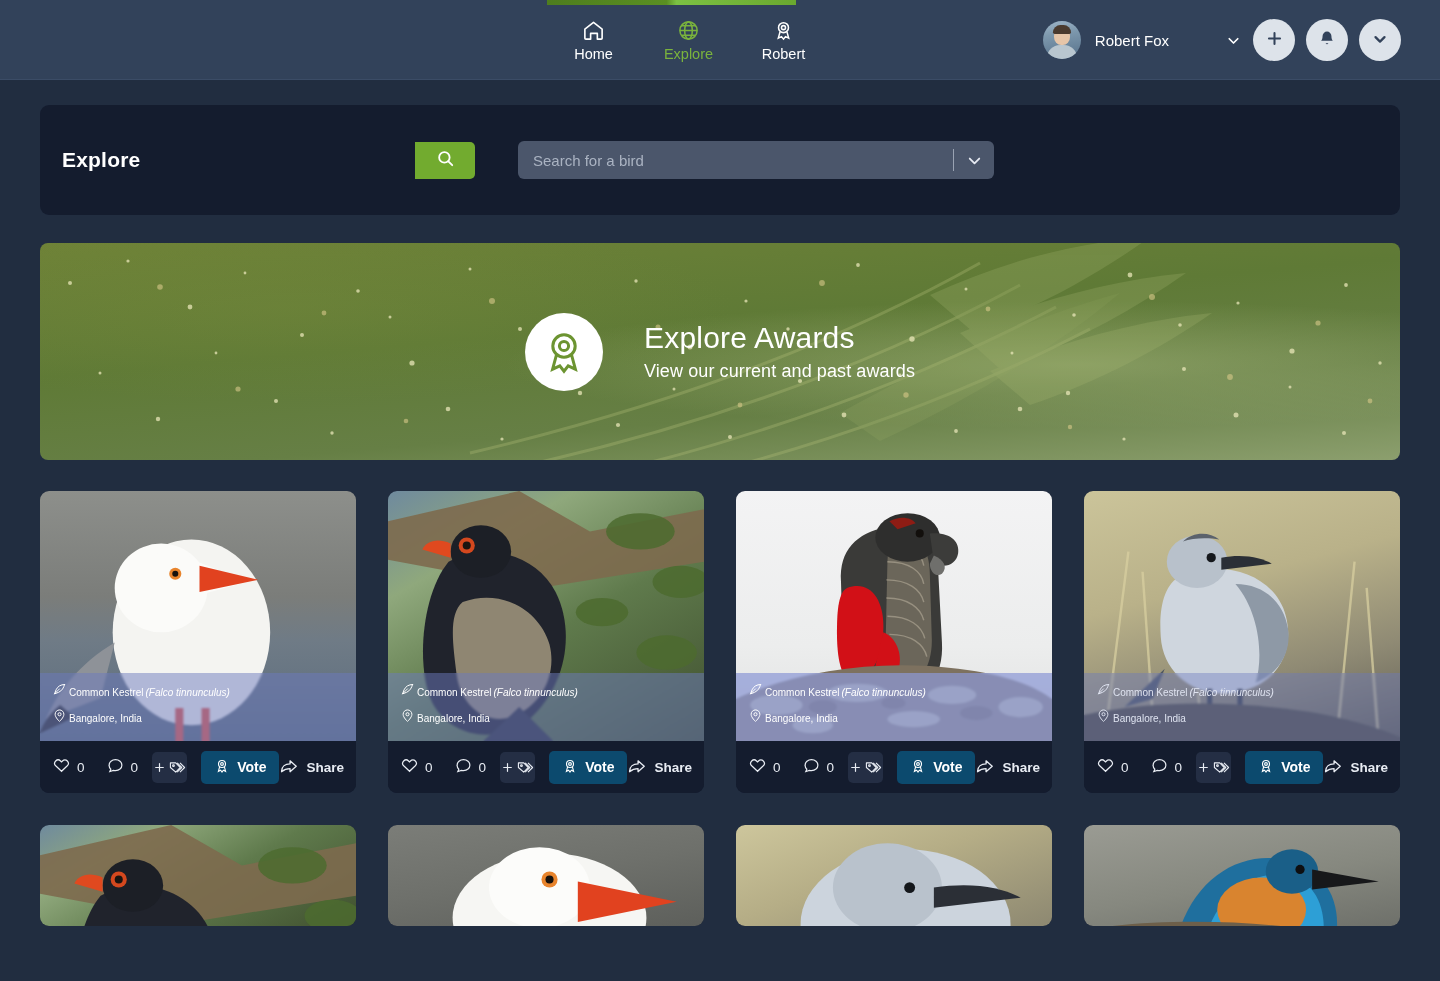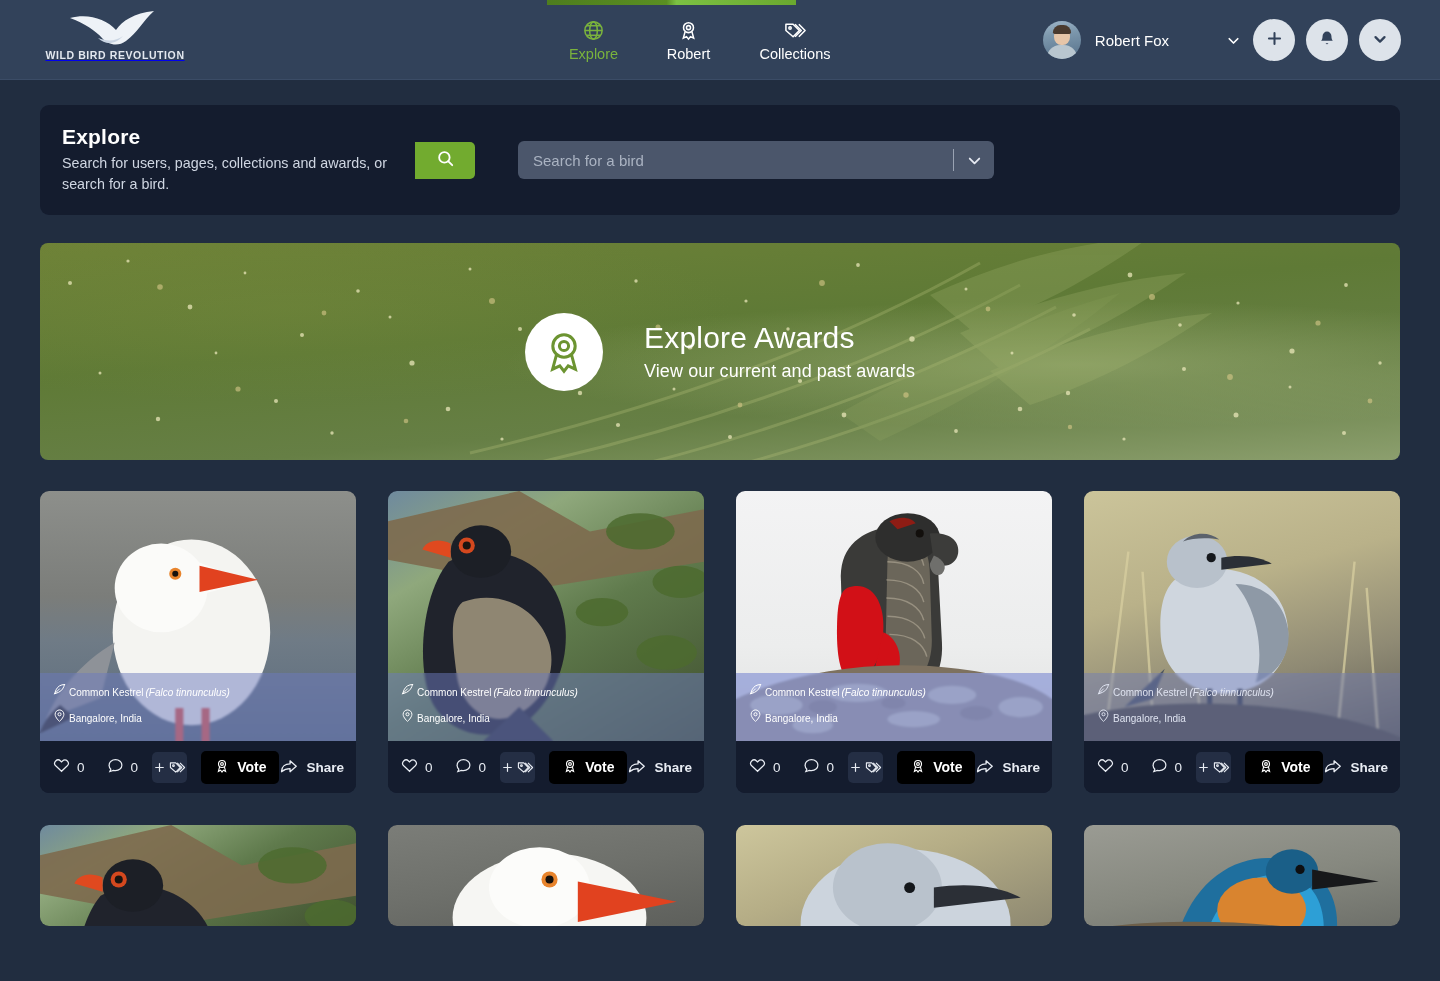--- a/index.html
+++ b/index.html
@@ -155,51 +155,50 @@
          cursor:pointer; }
   .act.likes { margin-right:22px; }
   .act.comments { margin-right:14px; }
   .tagbtn {
     width:40px; height:31px; border-radius:5px; background:#242e44;
     display:flex; align-items:center; justify-content:center; gap:1px;
     cursor:pointer; border:none; color:#e8ecf3;
   }
   .votebtn {
     margin-left:14px; height:33px; padding:0 13px; border:none; border-radius:5px;
-    background:#000000; color:#fff; font-size:14px; font-weight:700;
+    background:#0c4a6e; color:#fff; font-size:14px; font-weight:700;
     display:flex; align-items:center; gap:7px; cursor:pointer;
     font-family:"Liberation Sans", sans-serif;
   }
   .sharebtn {
     margin-left:auto; display:flex; align-items:center; gap:8px;
     color:#e8ecf3; font-size:13.5px; font-weight:700; cursor:pointer;
     background:none; border:none; font-family:"Liberation Sans", sans-serif;
   }
   .card.dim .infobar { background:rgba(108,122,190,.42); }
   .card.dim .inforow { color:#dfe3f0; }
   .card.bright .infobar { background:rgba(140,152,214,.72); }
 </style>
 </head>
 <body>
 
 <div id="loadbar"></div>
 
 <div id="header">
 
-  <a id="logo" href="#">
-    <span>
-      <svg width="94" height="36" viewBox="0 0 94 36">
-        <path d="M2 8 C20 3 38 9 48 20 C54 11 66 3 86 1 C74 12 70 22 58 31 C50 37 40 35 34 28 C28 21 16 13 2 8 Z" fill="#eef2f7"></path>
-        <path d="M30 28 C40 32 48 31 55 26 C48 34 38 36 30 28 Z" fill="#c9d4e2"></path>
-      </svg>
-    </span>
-    <div class="logotext">WILD BIRD REVOLUTION</div>
-  </a>
 
   <nav id="mainnav">
+    <a class="navitem" href="#">
+      <span>
+        <svg width="23" height="23" viewBox="0 0 24 24" fill="none" stroke="currentColor" stroke-width="1.7" stroke-linecap="round" stroke-linejoin="round">
+          <path d="M3 10.5 L12 3.5 L21 10.5 V20 a1 1 0 0 1-1 1h-4v-6H9v6H4a1 1 0 0 1-1-1z"></path>
+        </svg>
+      </span>
+      <span class="navlabel">Home</span>
+    </a>
 
     <a class="navitem active" href="#">
       <span>
         <svg width="23" height="23" viewBox="0 0 24 24" fill="none" stroke="currentColor" stroke-width="1.6">
           <circle cx="12" cy="12" r="9"></circle>
           <ellipse cx="12" cy="12" rx="4" ry="9"></ellipse>
           <line x1="3" y1="12" x2="21" y2="12"></line>
           <line x1="4.6" y1="7" x2="19.4" y2="7"></line>
           <line x1="4.6" y1="17" x2="19.4" y2="17"></line>
         </svg>
@@ -211,31 +210,20 @@
       <span>
         <svg width="23" height="23" viewBox="0 0 24 24" fill="none" stroke="currentColor" stroke-width="1.6">
           <circle cx="12" cy="9" r="5.2"></circle>
           <circle cx="12" cy="9" r="2.1"></circle>
           <path d="M8.4 13.4 L6.6 20 L9.9 18.4 L12 21 L14.1 18.4 L17.4 20 L15.6 13.4"></path>
         </svg>
       </span>
       <span class="navlabel">Robert</span>
     </a>
 
-    <a class="navitem" href="#" style="width:118px">
-      <span>
-        <svg width="25" height="23" viewBox="0 0 26 24" fill="none" stroke="currentColor" stroke-width="1.6" stroke-linejoin="round">
-          <path d="M3 5.5 h7.5 L17 12 l-6.5 6.5 L3 12 z"></path>
-          <circle cx="7.3" cy="9.4" r="1.25"></circle>
-          <path d="M12.5 5.5 L19 12 l-6.5 6.5"></path>
-          <path d="M16.5 5.5 L23 12 l-6.5 6.5"></path>
-        </svg>
-      </span>
-      <span class="navlabel">Collections</span>
-    </a>
   </nav>
 
   <div id="userbox">
     <div id="avatar">
       <span class="body"></span>
         <span class="head"></span>
         <span class="hair"></span>
     </div>
     <span id="username">Robert Fox</span>
     <span id="userchev">
@@ -267,21 +255,20 @@
       </span>
     </button>
   </div>
 </div>
 
 <div id="page">
 
   <section id="explorepanel">
     <div id="explorehead">
       <div id="exploretitle">Explore</div>
-      <div id="exploresub">Search for users, pages, collections and awards, or search for a bird.</div>
     </div>
 
     <div id="searchwrap">
       <button id="searchbtn">
         <span>
           <svg width="19" height="19" viewBox="0 0 24 24" fill="none" stroke="#ffffff" stroke-width="2.3" stroke-linecap="round">
               <circle cx="10.6" cy="10.6" r="6.6"></circle>
               <line x1="15.6" y1="15.6" x2="20.5" y2="20.5"></line>
             </svg>
         </span>

